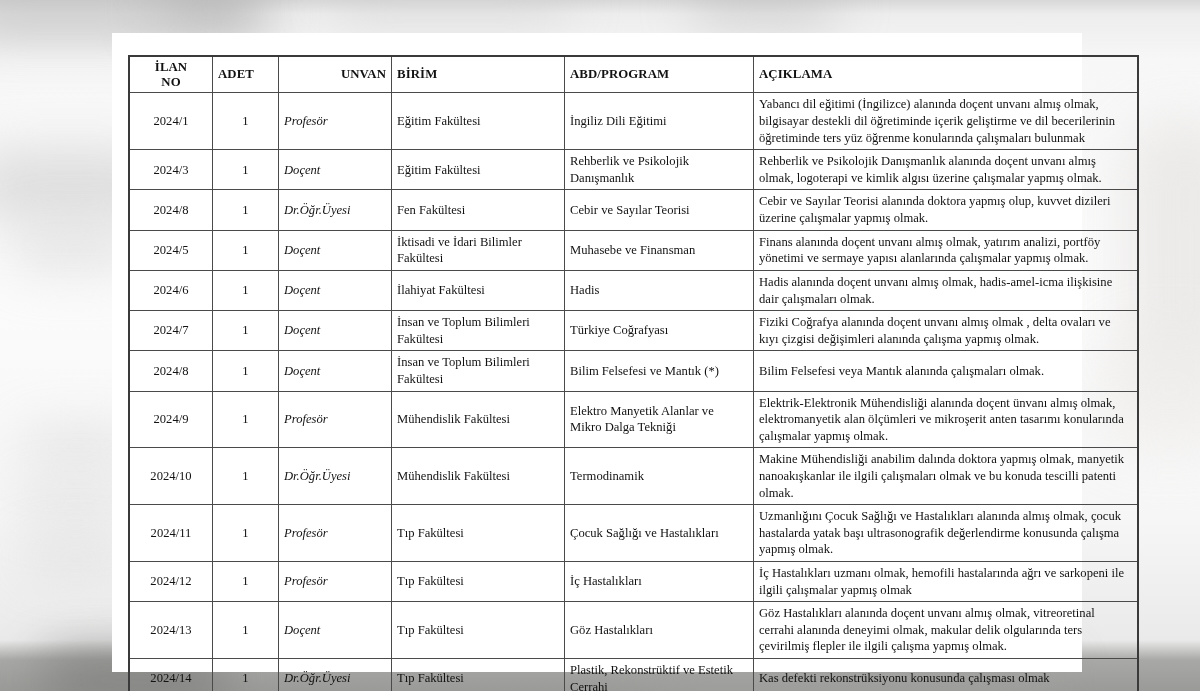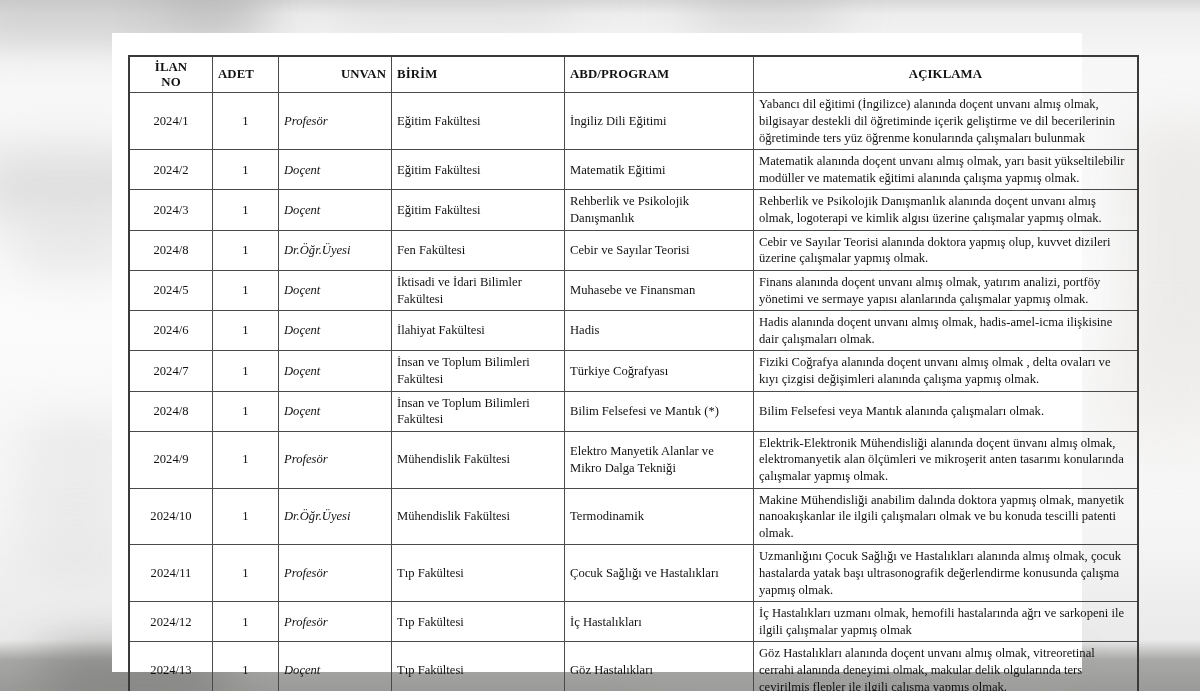--- a/index.html
+++ b/index.html
@@ -81,21 +81,21 @@
     padding-top: 6px;
     padding-bottom: 6px;
     height: 24px;
     line-height: 1.15;
   }
   th.c-ilan  { width: 72px;  text-align: center; }
   th.c-adet  { width: 55px;  text-align: left; }
   th.c-unvan { width: 102px; text-align: right; padding-left: 8px; font-family: Liberation Serif, serif; }
   th.c-birim { width: 162px; text-align: left; padding-left: 8px; }
   th.c-abd   { width: 178px; text-align: left; padding-left: 8px; }
-  th.c-acik  { width: 373px; text-align: center; padding-left: 8px; }
+  th.c-acik  { width: 373px; text-align: left; padding-left: 8px; }
 
   tbody td { font-size: 12.6px; line-height: 1.32; }
   td.c-ilan  { text-align: center; }
   td.c-adet  { text-align: center; }
   td.c-unvan { padding-left: 8px; font-style: italic; }
   td.c-birim { padding-left: 8px; }
   td.c-abd   { padding-left: 8px; }
   td.c-acik  { padding-left: 8px; padding-top: 4px; padding-bottom: 4px; }
 </style>
 </head>
@@ -136,28 +136,20 @@
       <tbody id="table-body">
           <tr>
             <td class="c-ilan">2024/1</td>
             <td class="c-adet">1</td>
             <td class="c-unvan">Profesör</td>
             <td class="c-birim">Eğitim Fakültesi</td>
             <td class="c-abd">İngiliz Dili Eğitimi</td>
             <td class="c-acik">Yabancı dil eğitimi (İngilizce) alanında doçent unvanı almış olmak, bilgisayar destekli dil öğretiminde içerik geliştirme ve dil becerilerinin öğretiminde ters yüz öğrenme konularında çalışmaları bulunmak</td>
           </tr>
           <tr>
-            <td class="c-ilan">2024/2</td>
-            <td class="c-adet">1</td>
-            <td class="c-unvan">Doçent</td>
-            <td class="c-birim">Eğitim Fakültesi</td>
-            <td class="c-abd">Matematik Eğitimi</td>
-            <td class="c-acik">Matematik alanında doçent unvanı almış olmak, yarı basit yükseltilebilir modüller ve matematik eğitimi alanında çalışma yapmış olmak.</td>
-          </tr>
-          <tr>
             <td class="c-ilan">2024/3</td>
             <td class="c-adet">1</td>
             <td class="c-unvan">Doçent</td>
             <td class="c-birim">Eğitim Fakültesi</td>
             <td class="c-abd">Rehberlik ve Psikolojik Danışmanlık</td>
             <td class="c-acik">Rehberlik ve Psikolojik Danışmanlık alanında doçent unvanı almış olmak, logoterapi ve kimlik algısı üzerine çalışmalar yapmış olmak.</td>
           </tr>
           <tr>
             <td class="c-ilan">2024/8</td>
             <td class="c-adet">1</td>

